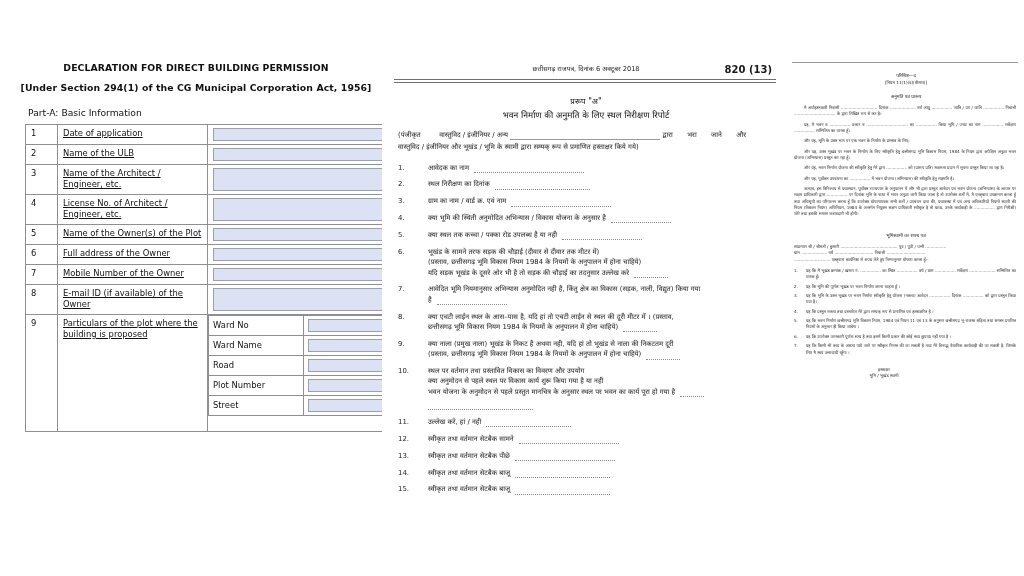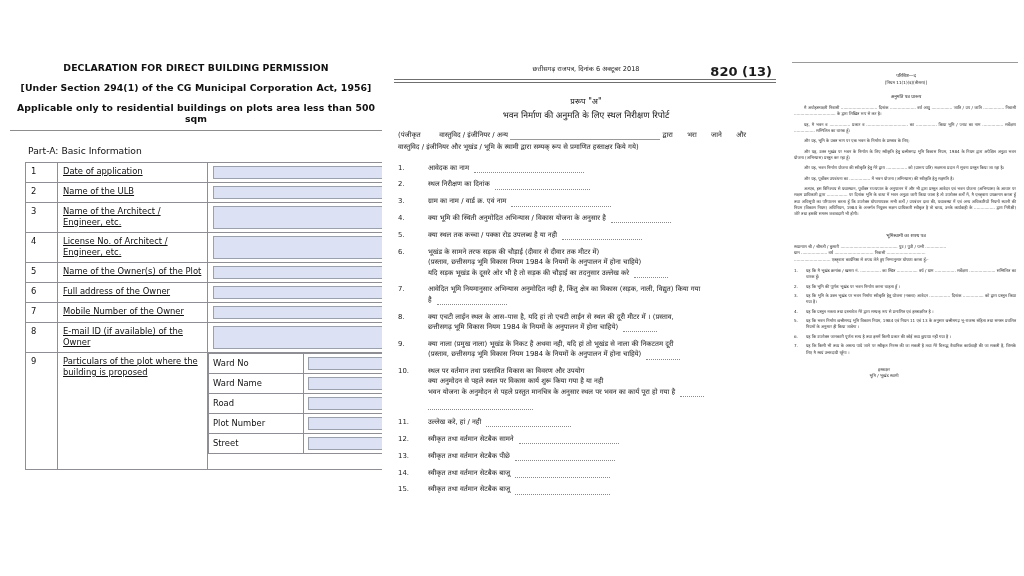--- a/index.html
+++ b/index.html
@@ -112,21 +112,21 @@
   }
   #mid-gazette .gz-center {
     position: absolute;
     left: 0; right: 0;
     text-align: center;
   }
   #mid-gazette .gz-right {
     position: absolute;
     right: 8px;
     top: 0;
-    font-size: 13px;
+    font-size: 10px;
     font-weight: bold;
   }
   .rule-double {
     margin: 3px 4px 0 2px;
     border-top: 1px solid #6f6f6f;
     border-bottom: 1px solid #6f6f6f;
     height: 1.5px;
   }
   #mid-form-label {
     margin-top: 12px;
@@ -251,21 +251,20 @@
   }
   #rt-sign .sl { display: block; }
 </style>
 </head>
 <body>
 
 <div class="page" id="page-left">
 
   <div class="lt-head" id="lt-title">DECLARATION FOR DIRECT BUILDING PERMISSION</div>
   <div class="lt-head" id="lt-sub1">[Under Section 294(1) of the CG Municipal Corporation Act, 1956]</div>
-  <div class="lt-head" id="lt-sub2">Applicable only to residential buildings on plots area less than 500 sqm</div>
 
   <div id="lt-part">Part-A: Basic Information</div>
 
   <table class="formtbl">
     <tbody id="lt-rows">
         <tr>
           <td class="c-num">1</td>
           <td class="c-label">Date of application</td>
           <td class="c-val">
             <div class="fillbox"></div>

